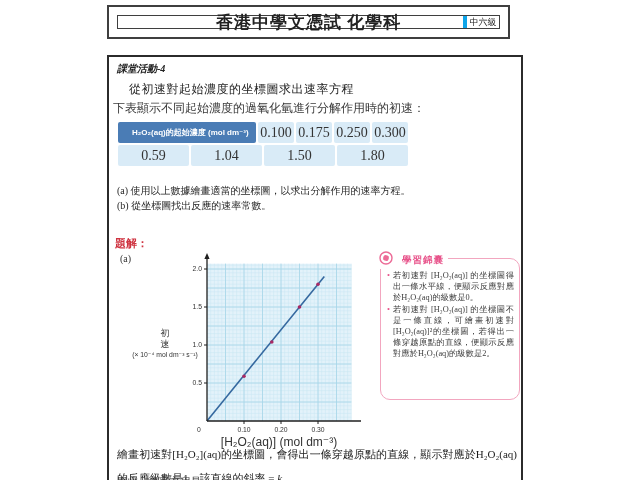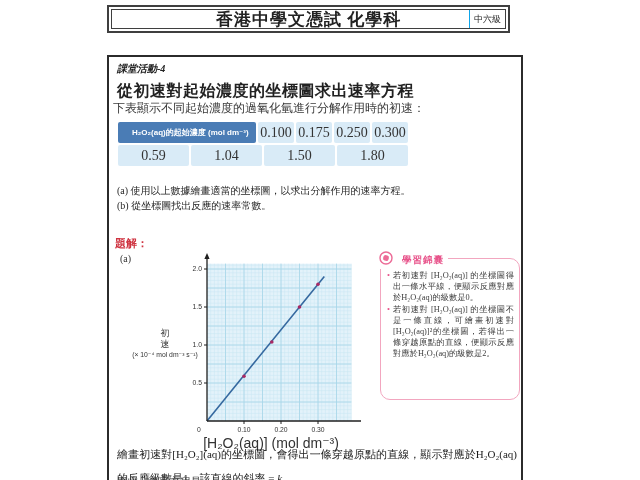--- a/index.html
+++ b/index.html
@@ -3,54 +3,54 @@
 <meta charset="utf-8">
 <style>
   *{margin:0;padding:0;box-sizing:border-box}
   html,body{width:640px;height:480px;overflow:hidden}
   body{position:relative;background:#fff;color:#222;
        font-family:"Liberation Serif","DejaVu Serif",serif}
   .abs{position:absolute}
   .sans{font-family:"Liberation Sans","DejaVu Sans",sans-serif}
 
   
-  .hdr-outer{left:107px;top:5px;width:403px;height:28px;border:2px solid #3f3f3f;
-             padding:2px;background:#fff}
+  .hdr-outer{left:107px;top:5px;width:403px;height:34px;border:2px solid #3f3f3f;
+             padding:8px;background:#fff}
   .hdr-inner{border:1px solid #3f3f3f;height:100%;position:relative;background:#fff}
   .hdr-title{position:absolute;left:0;right:0;top:50%;transform:translateY(-50%);
              text-align:center;font-weight:bold;font-size:17px;letter-spacing:1px}
-  .hdr-grade{position:absolute;right:0;top:0;bottom:0;width:36px;border-left:1px solid #0ea5e9;
+  .hdr-grade{position:absolute;right:0;top:0;bottom:0;width:36px;border-left:4px solid #0ea5e9;
              display:flex;align-items:center;justify-content:center;font-size:9px}
 
   
   .main-box{left:107px;top:55px;width:416px;height:435px;border:2px solid #2b2b2b;
             background:#fff;overflow:hidden}
   .activity-label{left:8px;top:5px;font-size:10px;font-weight:bold;font-style:italic}
-  .heading{left:8px;top:24px;font-size:16px;font-weight:bold;letter-spacing:.5px}
+  .heading{left:20px;top:24px;font-size:12px;font-weight:normal;letter-spacing:.5px}
   .intro{left:4px;top:43px;font-size:12px;color:#3a3a3a}
 
   
   .tbl{left:9px;top:65px;display:flex;flex-direction:column;gap:2px;width:290px}
   .tr{display:flex;gap:2px;height:21px}
   .th{width:138px;background:#4a7cb5;color:#fff;font-weight:bold;font-size:8px;
       display:flex;align-items:center;padding-left:14px;border-radius:2px}
   .td{flex:1;background:#d9ebf7;display:flex;align-items:center;justify-content:center;
       font-size:14px;color:#333;border-radius:2px}
 
   .q-line{left:8px;font-size:10px;color:#262626}
   .q1{top:127px}.q2{top:142px}
   .sol-label{left:6px;top:179px;font-size:11px;font-weight:bold;color:#cf3340}
   .sol-part{left:11px;top:196px;font-size:10px;color:#333}
 
   
   .ylab{left:17px;top:271px;width:78px;text-align:center;color:#333}
   .ylab .cjk{font-size:9px;line-height:11px}
   .ylab .unit{font-size:6.8px;line-height:10px;white-space:nowrap;
               font-family:"Liberation Sans","DejaVu Sans",sans-serif}
-  .xlab{left:92px;top:378px;width:140px;text-align:center;font-size:14px;color:#333;
+  .xlab{left:100px;top:378px;width:140px;text-align:center;font-size:12px;color:#333;
         font-family:"Liberation Sans","DejaVu Sans",sans-serif}
 
   
   .tip{left:271px;top:201px;width:140px;height:142px;border:1.5px solid #f2a6bf;
        border-radius:10px;background:#fff}
   .tip-head{position:absolute;top:-8px;left:-6px;display:flex;align-items:center;gap:9px;
             background:#fff;padding:0 4px}
   .tip-title{font-size:9.5px;font-weight:bold;color:#e8558c;letter-spacing:1px;
              font-family:"Liberation Sans","DejaVu Sans",sans-serif}
   .tip-list{list-style:none;padding:11px 5px 0 6px}

